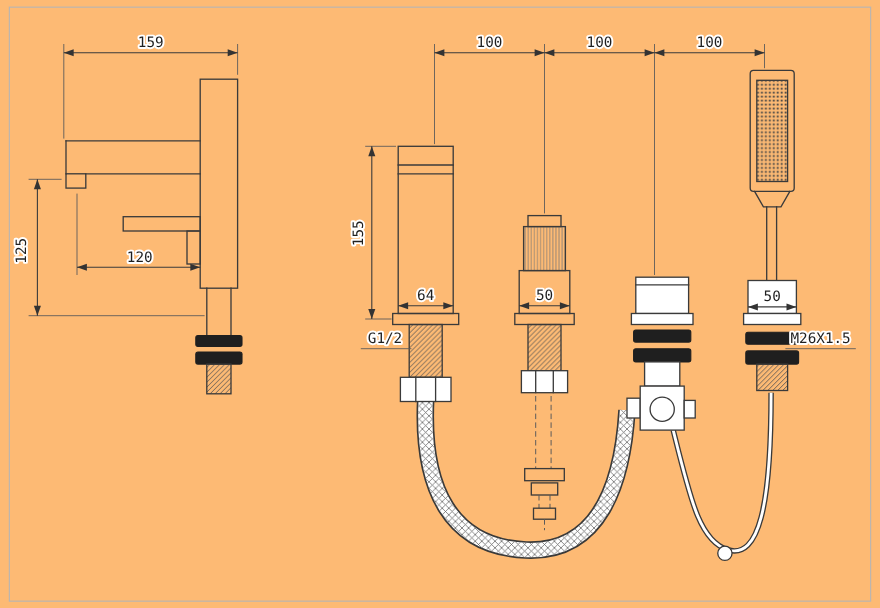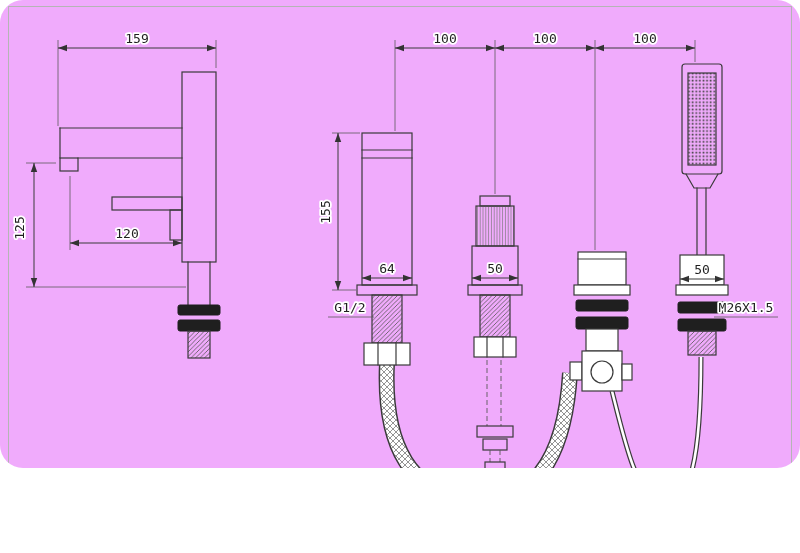--- a/index.html
+++ b/index.html
@@ -1,17 +1,17 @@
 <!DOCTYPE html>
 <html><head>
 <meta charset="utf-8">
 <title>Technical Drawing</title>
 <style>
   html,body{margin:0;padding:0;background:#ffffff;}
-  .stage{width:800px;height:468px;position:relative;background:#f0abfc;overflow:hidden;border-radius:23px;}
+  .stage{width:800px;height:553px;position:relative;background:#fdba74;overflow:hidden;}
   svg{display:block;}
   .frame{stroke:#b5b5b5;stroke-width:1;fill:none;}
   .ln{stroke:#3a3a3a;stroke-width:1.2;fill:none;stroke-linecap:square;}
   .lnf{stroke:#3a3a3a;stroke-width:1.2;}
   .lnw{stroke:#3a3a3a;stroke-width:1.2;fill:#ffffff;}
   .thin{stroke:#5a5a5a;stroke-width:0.8;fill:none;}
   .dim{stroke:#3a3a3a;stroke-width:1;fill:none;}
   .dash{stroke:#5a5a5a;stroke-width:0.9;stroke-dasharray:5 3;fill:none;}
   .fillb{fill:#1f1f1f;stroke:#1f1f1f;}
   .dimtxt{font-family:"DejaVu Sans Mono","Liberation Mono",monospace;font-size:13px;fill:#1f1f1f;

